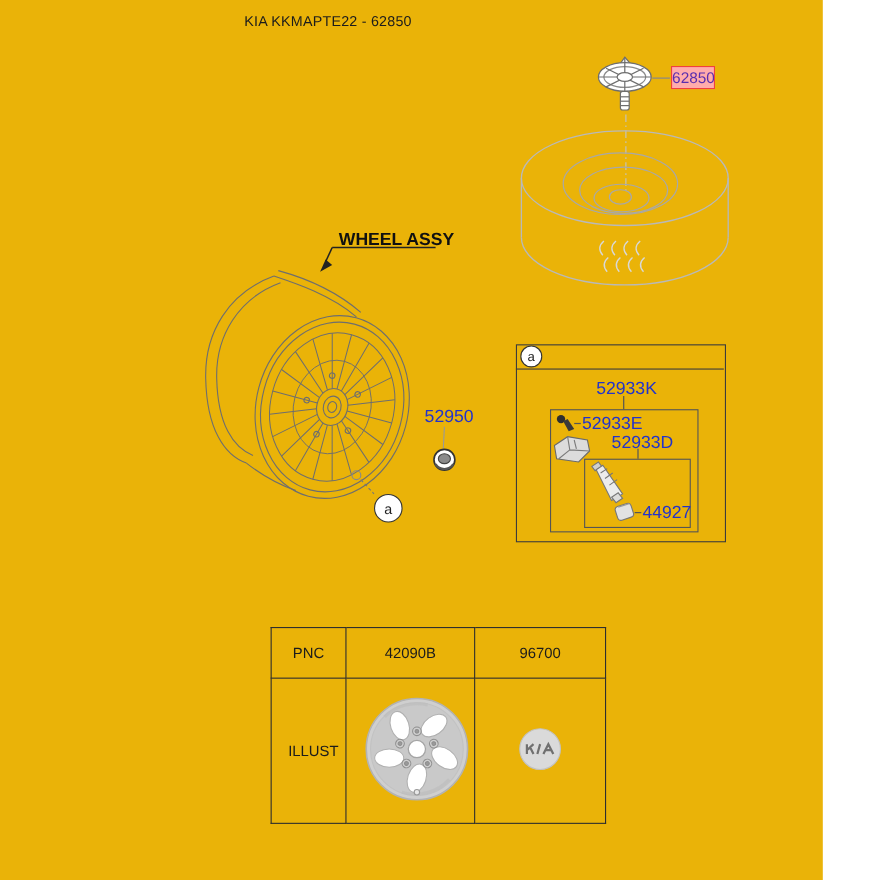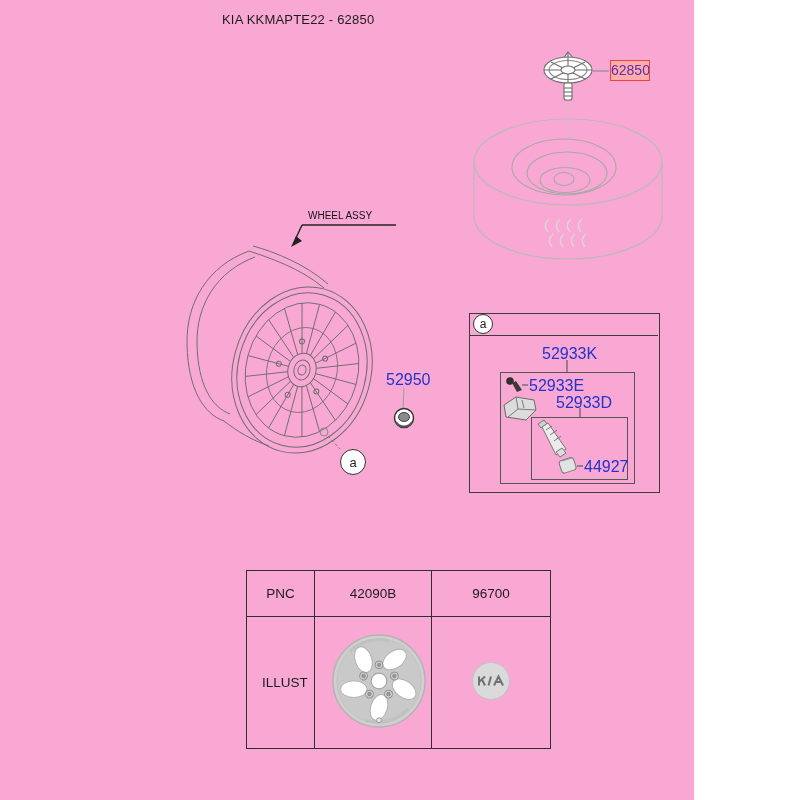--- a/index.html
+++ b/index.html
@@ -1,20 +1,20 @@
 <!DOCTYPE html>
 <html><head>
 <meta charset="utf-8">
 <style>
   html,body{margin:0;padding:0;background:#fff;}
-  #canvas{position:relative;width:694px;height:800px;background:#f9a8d4;overflow:hidden;
+  #canvas{position:relative;width:748px;height:800px;background:#eab308;overflow:hidden;
           font-family:"Liberation Sans",sans-serif;color:#1c1c1c;}
   .abs{position:absolute;}
   .title{font-size:13px;letter-spacing:.2px;color:#1c1c1c;}
-  .assy-label{font-weight:normal;font-size:10px;color:#111;}
+  .assy-label{font-weight:bold;font-size:16px;color:#111;}
   .plabel{font-size:16px;color:#2233cc;white-space:nowrap;}
   .hl{font-size:14px;color:#5b2fae;background:#ffacac;border:1.5px solid #f04040;
       width:38px;height:19px;line-height:19px;text-align:center;overflow:hidden;}
   .circ{border:1.4px solid #333;border-radius:50%;display:flex;align-items:center;
         justify-content:center;background:#fff;color:#222;}
   .box{border:1.4px solid #3c3c3c;background:transparent;}
   .box-thin{border:1.3px solid #555;background:transparent;}
   .hline{border-top:1.3px solid #3c3c3c;height:0;}
   svg.art{position:absolute;left:0;top:0;pointer-events:none;}
   table.pnc{border-collapse:collapse;table-layout:fixed;width:304px;}

